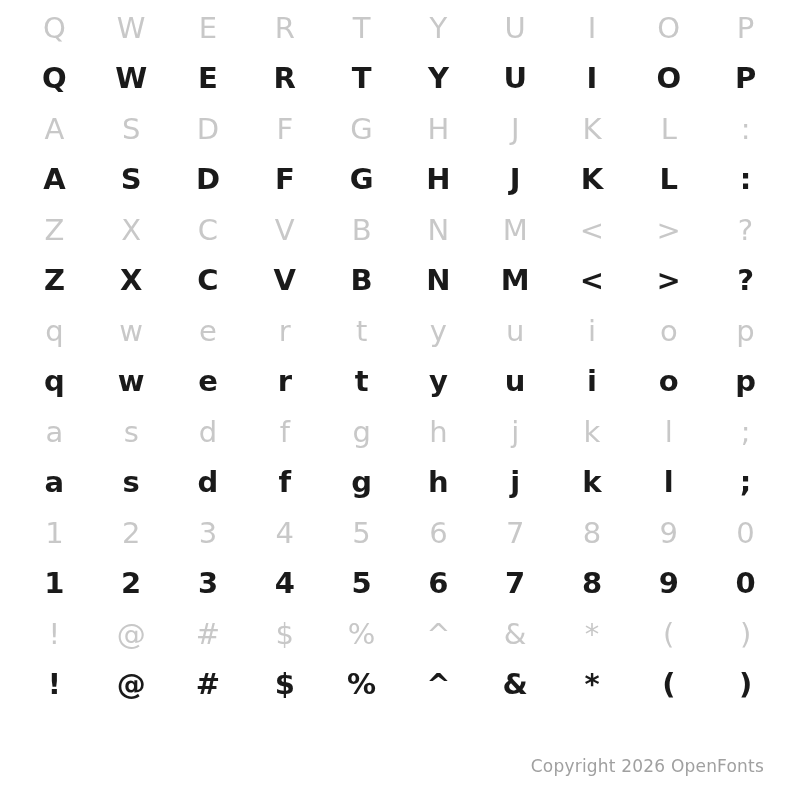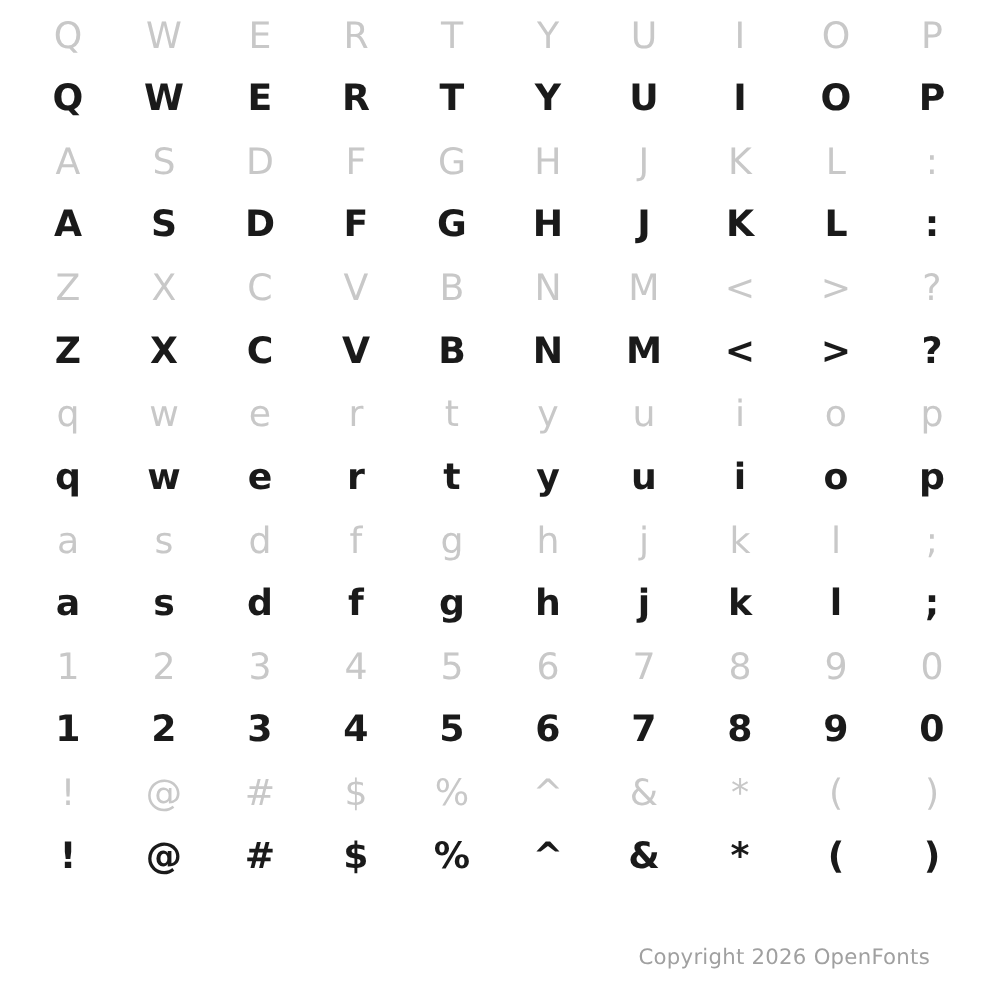--- a/index.html
+++ b/index.html
@@ -58,21 +58,21 @@
     font-size: 29px;
     font-weight: bold;
     font-family: "DejaVu Sans", sans-serif;
   }
   .footer {
     position: absolute;
     left: 0;
     right: 0;
     bottom: 24px;
     text-align: right;
-    padding-right: 56px;
+    padding-right: 36px;
     color: #a0a0a0;
     font-size: 17px;
     font-family: "DejaVu Sans", sans-serif;
     letter-spacing: 0.2px;
   }
 </style>
 </head>
 <body>
 
 <div class="sheet">

